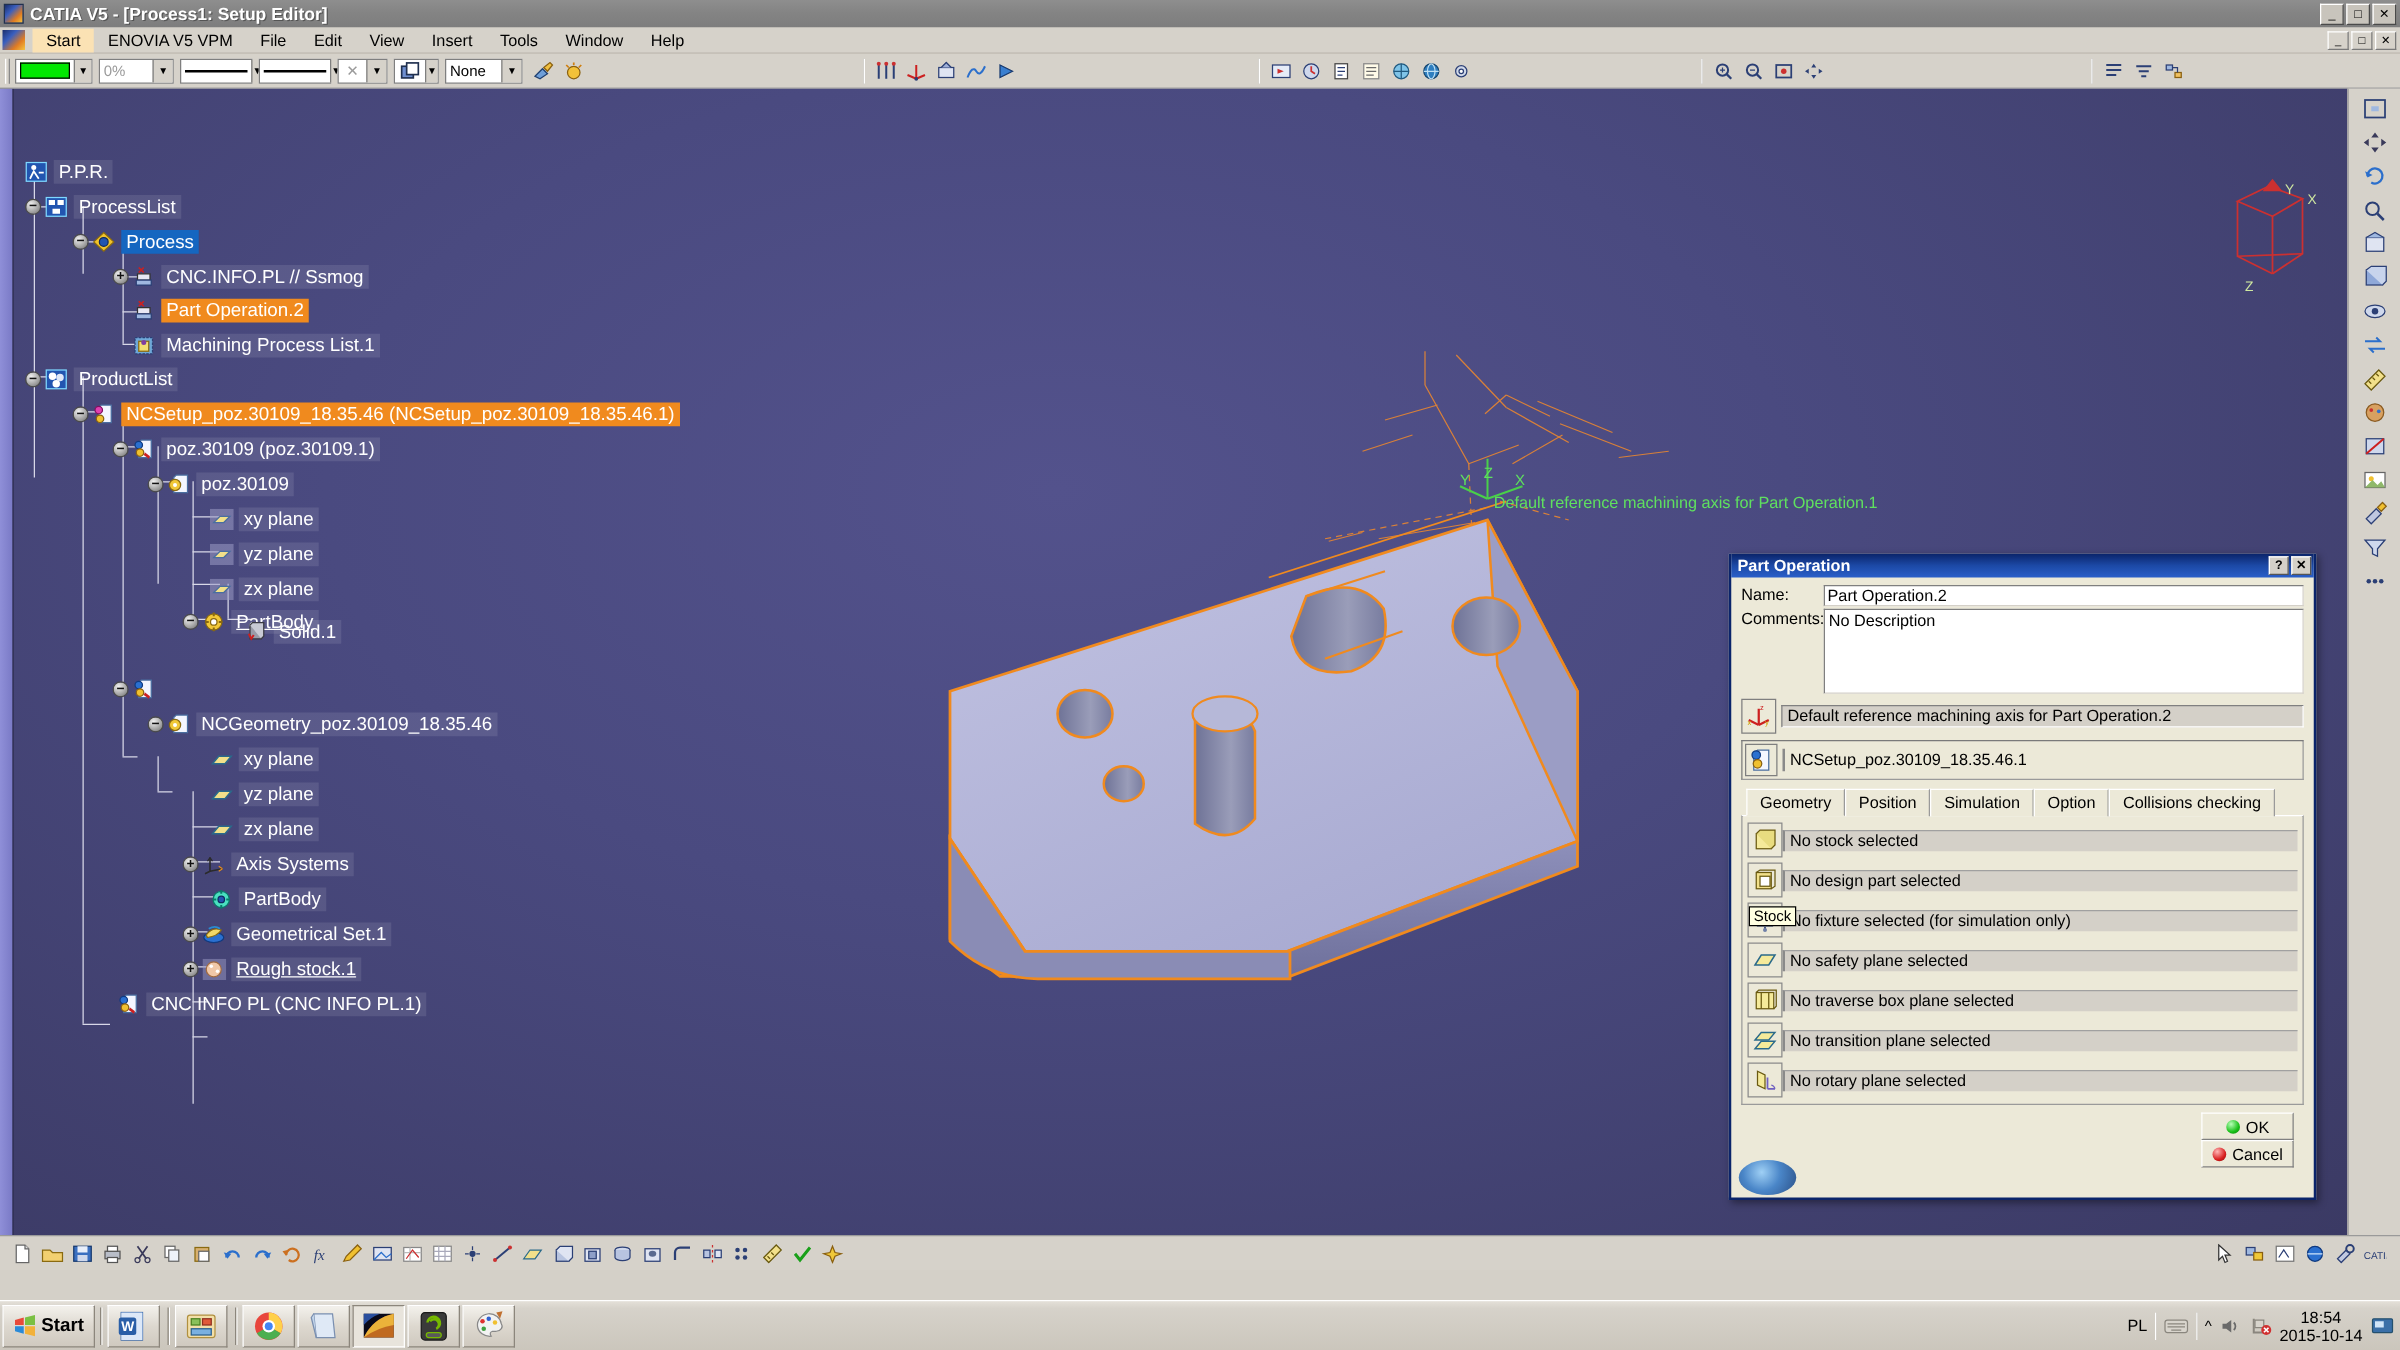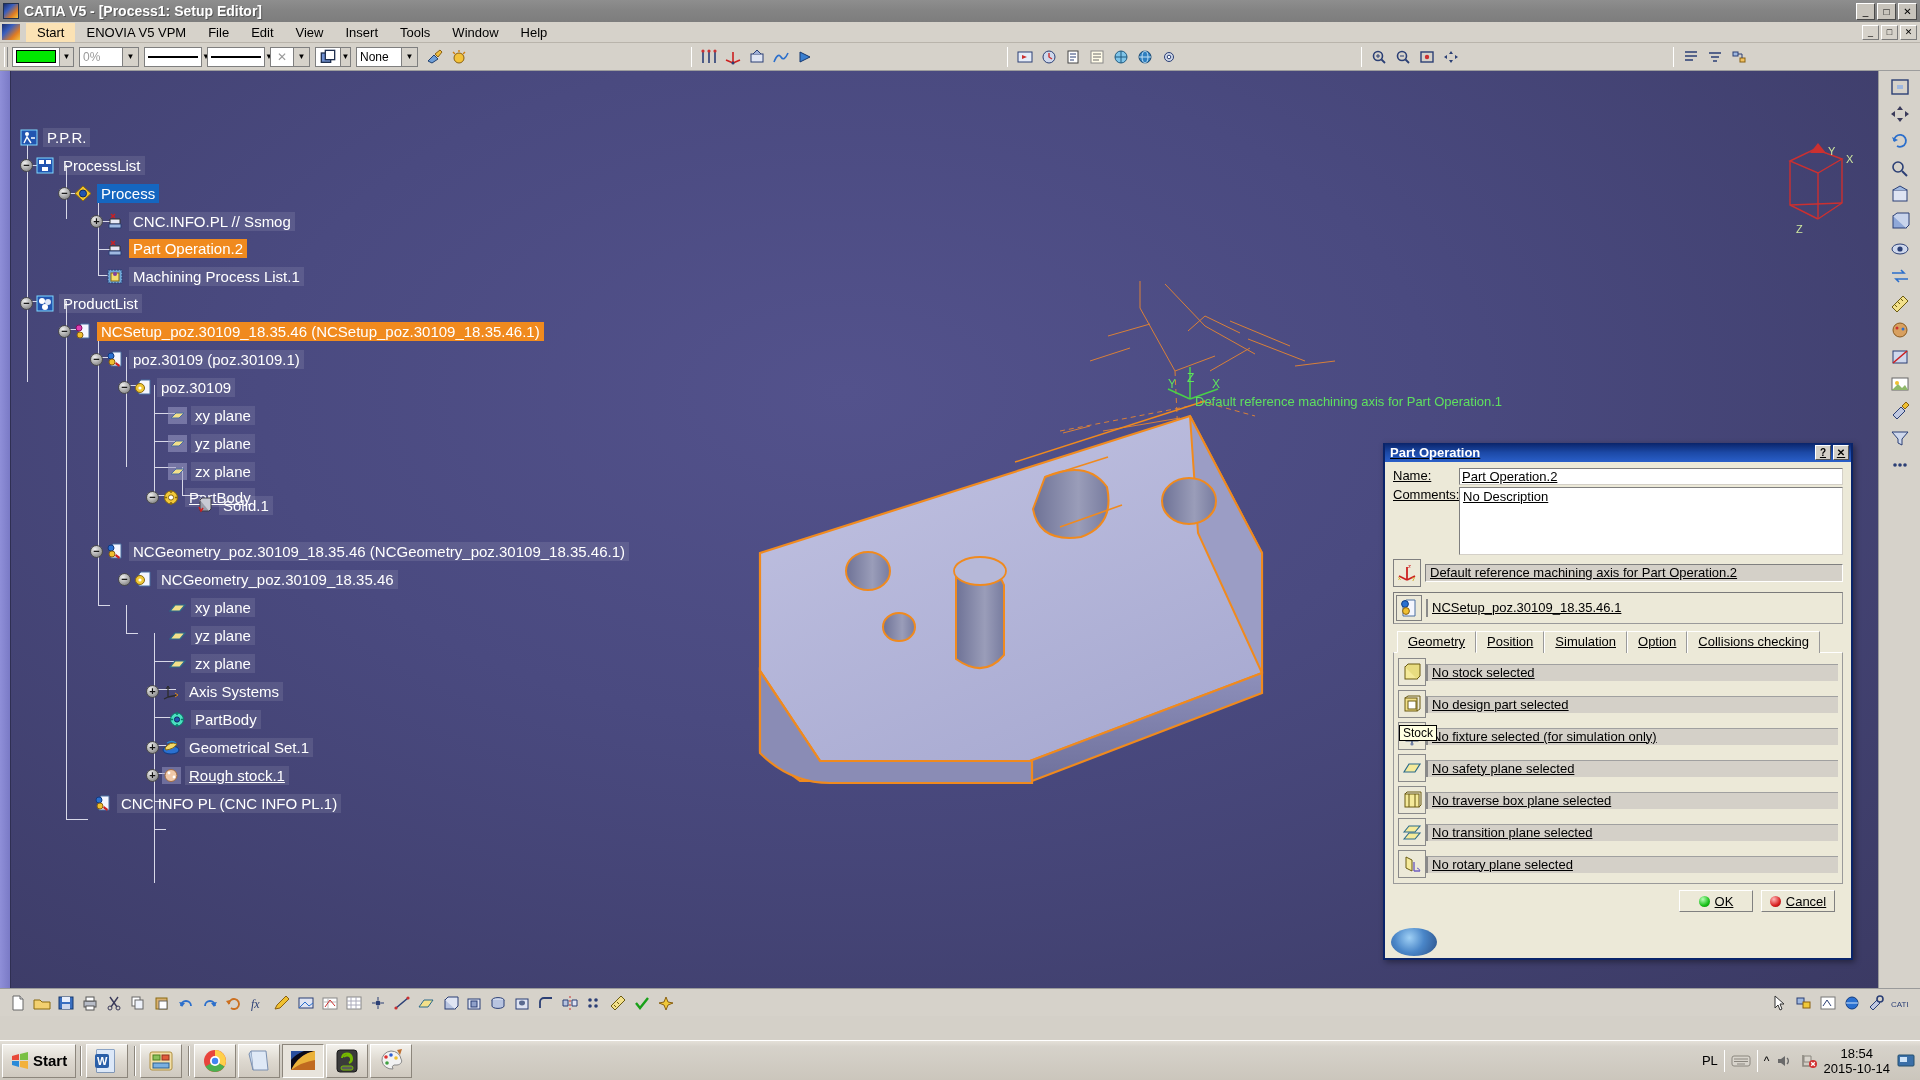--- a/index.html
+++ b/index.html
@@ -770,21 +770,20 @@
       </div>
 
       <div class="trow" style="left:76px; top:430px;">
         <span class="tnode">−</span>
         <svg class="ticon" viewBox="0 0 19 17">
           <path d="M7 1 h8 v14 h-10 v-12 z" fill="#f4f6ff" stroke="#4a6ea0"></path>
           <circle cx="5" cy="5" r="3" fill="#2a70d0" stroke="#103a80"></circle>
           <circle cx="6" cy="11" r="3" fill="#f0c030" stroke="#8a6010"></circle>
           <path d="M10 11 l4 3 l-1 2 l-4 -3 z" fill="#cc2020"></path>
         </svg>
-        <span class="tlabel">NCGeometry_poz.30109_18.35.46 (NCGeometry_poz.30109_18.35.46.1)</span>
       </div>
 
       <div class="trow" style="left:104px; top:458px;">
         <span class="tnode">−</span>
         <svg class="ticon" viewBox="0 0 19 17">
           <path d="M7 1 h9 v14 h-11 v-12 z" fill="#f4f6ff" stroke="#4a6ea0"></path>
           <circle cx="6" cy="9" r="4.5" fill="#f0c838" stroke="#8a6a10"></circle>
           <circle cx="6" cy="9" r="1.6" fill="#fff"></circle>
         </svg>
         <span class="tlabel">NCGeometry_poz.30109_18.35.46</span>
@@ -854,21 +853,21 @@
         <svg class="ticon" viewBox="0 0 19 17">
           <path d="M7 1 h8 v14 h-10 v-12 z" fill="#f4f6ff" stroke="#4a6ea0"></path>
           <circle cx="5" cy="5" r="3" fill="#2a70d0" stroke="#103a80"></circle>
           <circle cx="6" cy="11" r="3" fill="#f0c030" stroke="#8a6010"></circle>
           <path d="M10 11 l4 3 l-1 2 l-4 -3 z" fill="#cc2020"></path>
         </svg>
         <span class="tlabel">CNC INFO PL (CNC INFO PL.1)</span>
       </div>
     </div>
 
-    <div class="dialog" style="left:1383px; top:372px;text-decoration:underline;">
+    <div class="dialog" style="left:1383px; top:372px;">
       <div class="dlg-title">
         <span>Part Operation</span>
         <div class="dlg-title-btns">
           <div class="dlg-tbtn">?</div>
           <div class="dlg-tbtn">✕</div>
         </div>
       </div>
 
       <div class="dlg-body">
         <div class="row">
@@ -985,21 +984,21 @@
                 <path d="M12 17 V8 M12 17 H18" stroke="#7060c0" stroke-width="1.4" fill="none"></path>
                 <path d="M15 14 a4 4 0 0 1 3 3" stroke="#7060c0" fill="none"></path>
               </svg>
             </div>
             <div class="geo-field">No rotary plane selected</div>
           </div>
         </div>
 
         <div class="dlg-footer">
           <div class="earth"></div>
-          <div style="margin-left:auto;display:flex;">
+          <div style="margin-left:auto;display:flex;flex-direction:column;">
             <div class="dlg-btn">
               <span class="led green"></span>
               <span>OK</span>
             </div>
             <div class="dlg-btn">
               <span class="led red"></span>
               <span>Cancel</span>
             </div>
           </div>
         </div>

